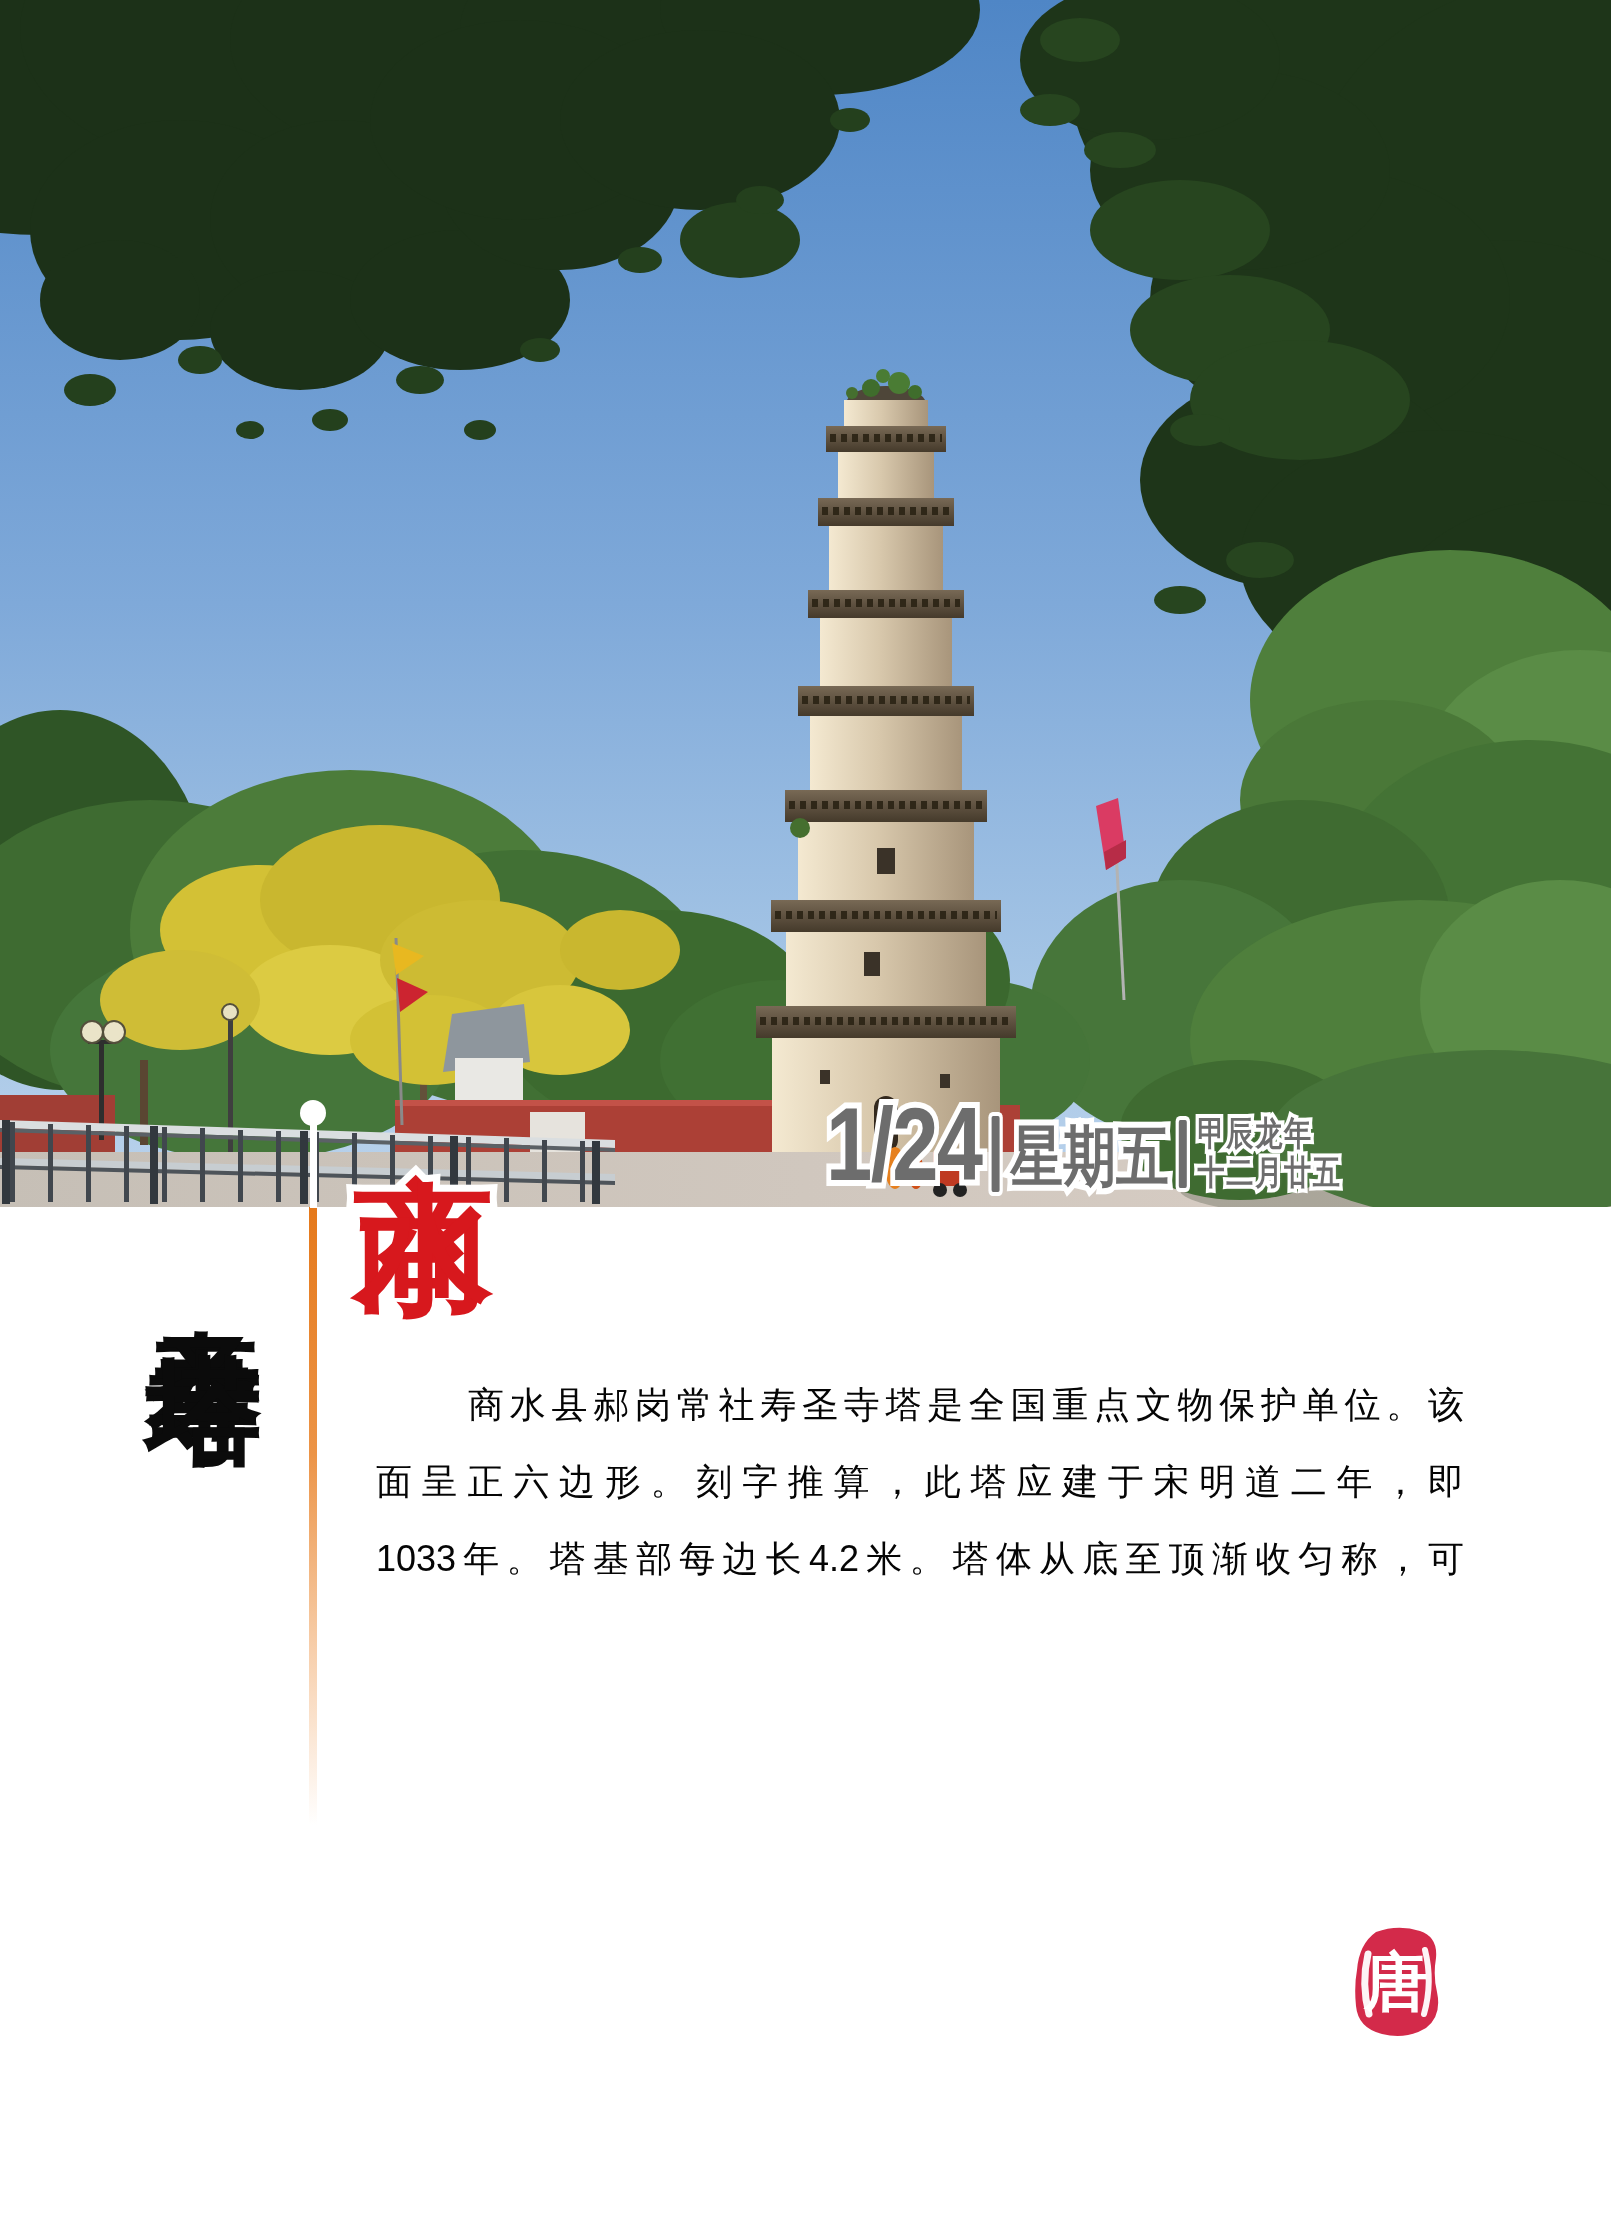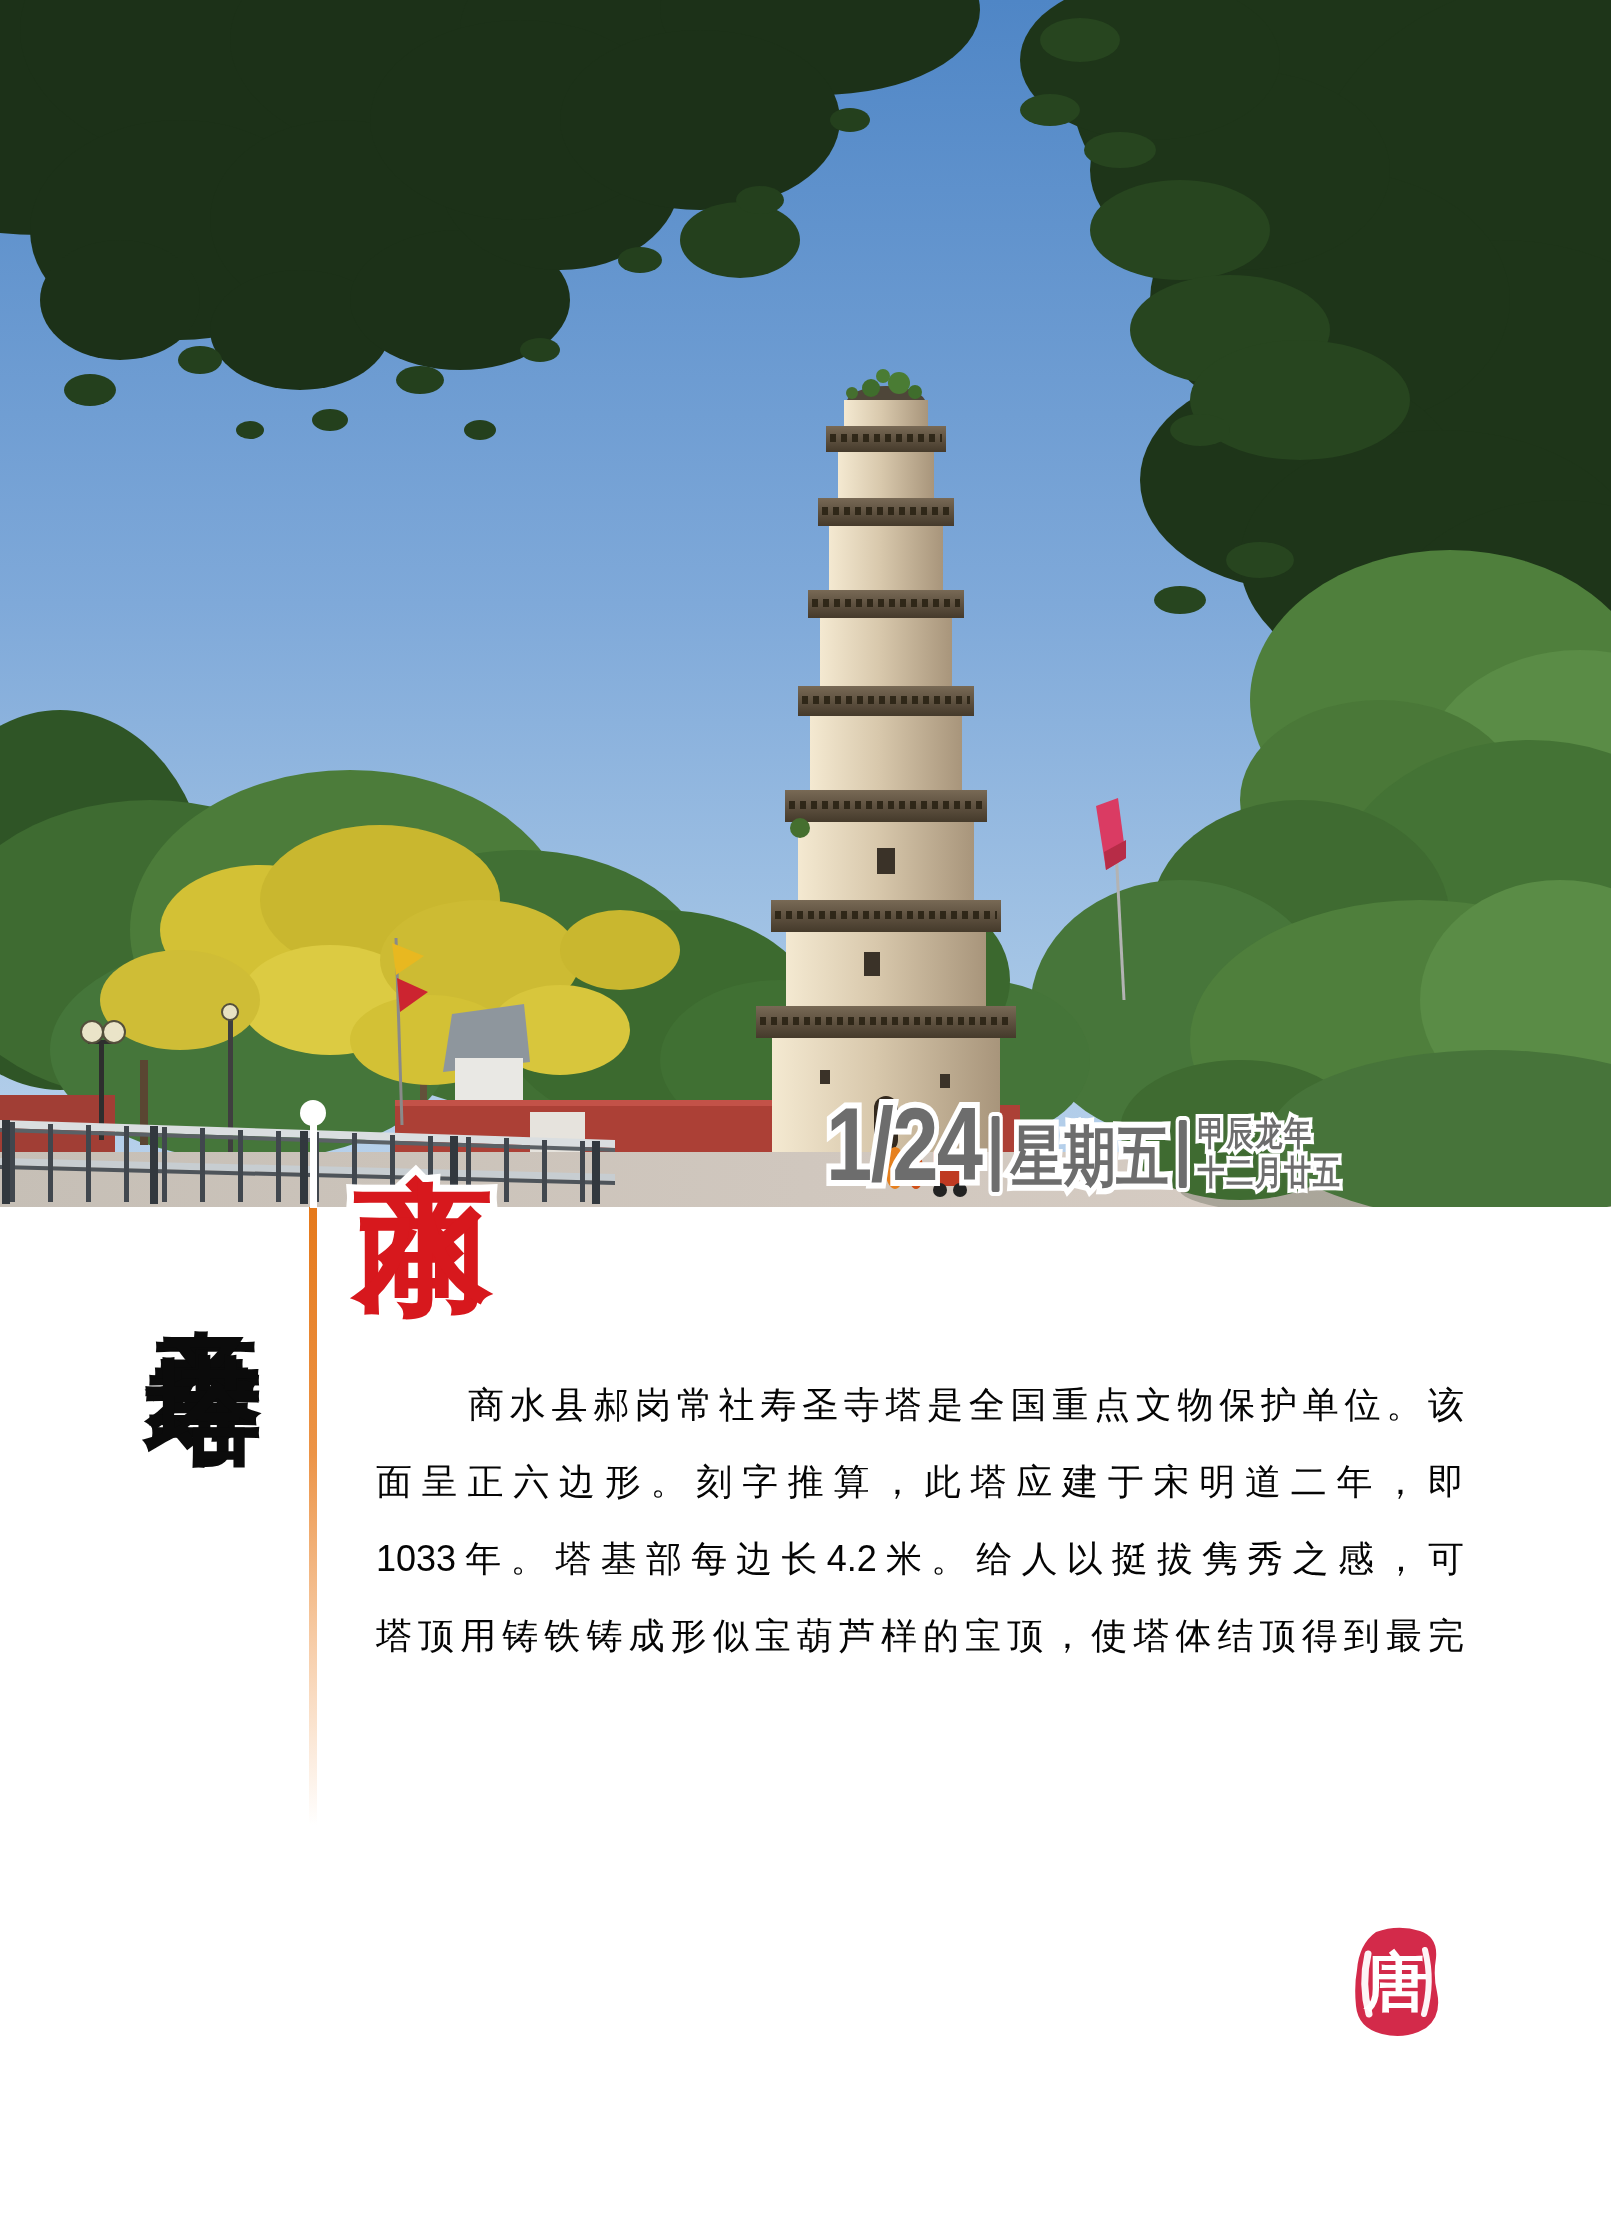--- a/index.html
+++ b/index.html
@@ -319,22 +319,21 @@
     <div class="vtext region-front">商水</div>
   </div>
 
   <div class="vwrap site-title">
     <div class="vtext">寿圣寺塔</div>
   </div>
 
   <div class="article">
     <div class="line jl indent">商水县郝岗常社寿圣寺塔是全国重点文物保护单位。该</div>
     <div class="line jl">面呈正六边形。刻字推算，此塔应建于宋明道二年，即</div>
-    <div class="line jl">1033年。塔基部每边长4.2米。给人以挺拔隽秀之感，可</div>
-    <div class="line jl">塔顶用铸铁铸成形似宝葫芦样的宝顶，使塔体结顶得到最完</div>
+    <div class="line jl">1033年。塔基部每边长4.2米。塔体从底至顶渐收匀称，可</div>
   </div>
 
   <div class="seal">
     <svg width="100" height="120" viewBox="0 0 100 120" xmlns="http://www.w3.org/2000/svg">
       <path d="M30,8 Q52,0 74,7 Q92,13 90,34 Q87,52 91,68 Q96,92 80,104 Q60,116 36,110 Q12,104 10,82 Q8,62 11,46 Q13,20 30,8 Z" fill="#D32A4A"></path>
       <path d="M22,30 Q15,60 23,90" stroke="#ffffff" stroke-width="7" fill="none" stroke-linecap="round" opacity="0.95"></path>
       <path d="M79,26 Q87,58 78,90" stroke="#ffffff" stroke-width="6" fill="none" stroke-linecap="round" opacity="0.95"></path>
       <text x="50" y="80" font-size="64" font-weight="700" fill="#ffffff" text-anchor="middle" font-family="Liberation Serif, DejaVu Serif, serif">唐</text>
     </svg>
   </div>

